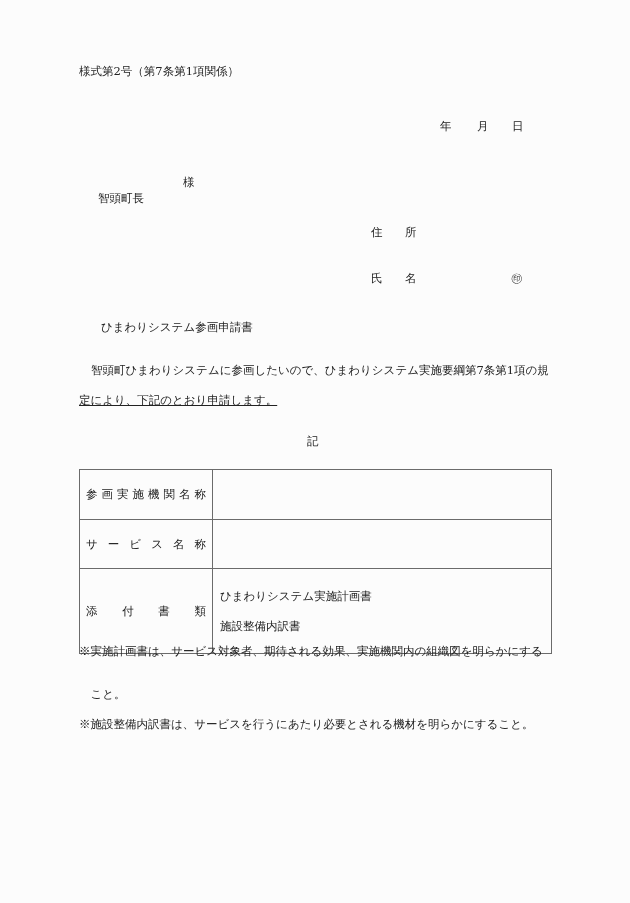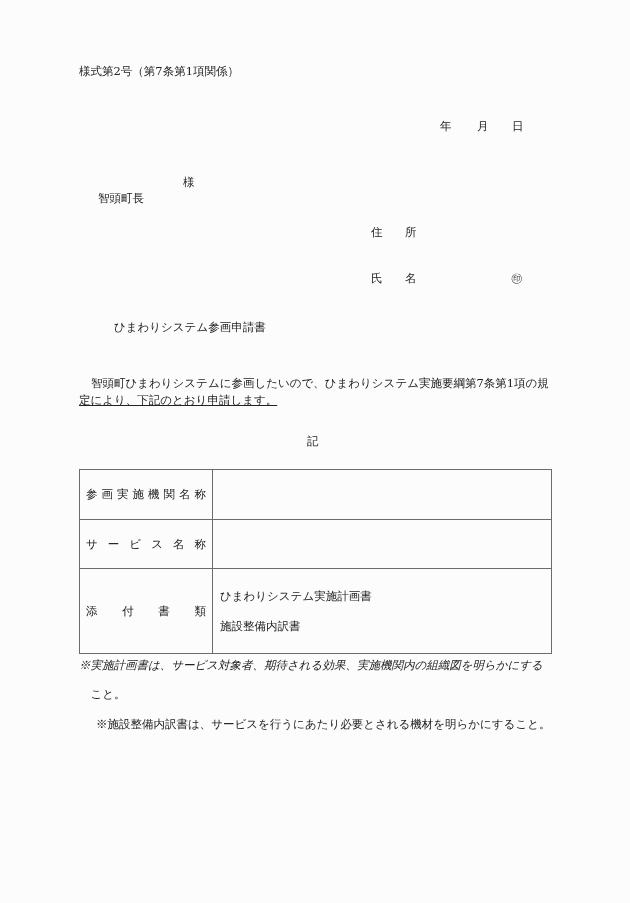--- a/index.html
+++ b/index.html
@@ -31,23 +31,23 @@
 <div class="abs" style="left:98px;top:175px;margin-top:16px;">智頭町長</div>
 <div class="abs" style="left:183px;top:175px;">様</div>
 
 <div class="abs" style="left:371px;top:225px;">住</div>
 <div class="abs" style="left:405px;top:225px;">所</div>
 
 <div class="abs" style="left:371px;top:271px;">氏</div>
 <div class="abs" style="left:405px;top:271px;">名</div>
 <div class="abs" style="left:511px;top:271px;">㊞</div>
 
-<div class="abs" style="left:114px;top:320px;">ひまわりシステム参画申請書</div>
+<div class="abs" style="left:101px;top:320px;">ひまわりシステム参画申請書</div>
 
-<div class="abs" style="left:91px;top:376px;">智頭町ひまわりシステムに参画したいので、ひまわりシステム実施要綱第7条第1項の規</div>
+<div class="abs" style="left:91px;top:363px;">智頭町ひまわりシステムに参画したいので、ひまわりシステム実施要綱第7条第1項の規</div>
 <div class="abs" style="left:79px;top:393px;text-decoration:underline;">定により、下記のとおり申請します。</div>
 
 <div class="abs" style="left:307px;top:434px;">記</div>
 
 <table class="form">
   <tbody>
       <tr style="height:50px;">
     <td class="label">
       <div class="spread">
         <span>参</span>
@@ -85,15 +85,15 @@
       </div>
     </td>
     <td class="value">
       <div class="att-line">ひまわりシステム実施計画書</div>
       <div class="att-line">施設整備内訳書</div>
     </td>
   </tr>
 </tbody>
   </table>
 
-<div class="abs" style="left:79px;top:658px;font-style:italic;">※実施計画書は、サービス対象者、期待される効果、実施機関内の組織図を明らかにする</div>
+<div class="abs" style="left:79px;top:644px;">※実施計画書は、サービス対象者、期待される効果、実施機関内の組織図を明らかにする</div>
 <div class="abs" style="left:79px;top:687px;">　こと。</div>
-<div class="abs" style="left:96px;top:717px;">※施設整備内訳書は、サービスを行うにあたり必要とされる機材を明らかにすること。</div>
+<div class="abs" style="left:79px;top:717px;">※施設整備内訳書は、サービスを行うにあたり必要とされる機材を明らかにすること。</div>
 
 </body></html>

